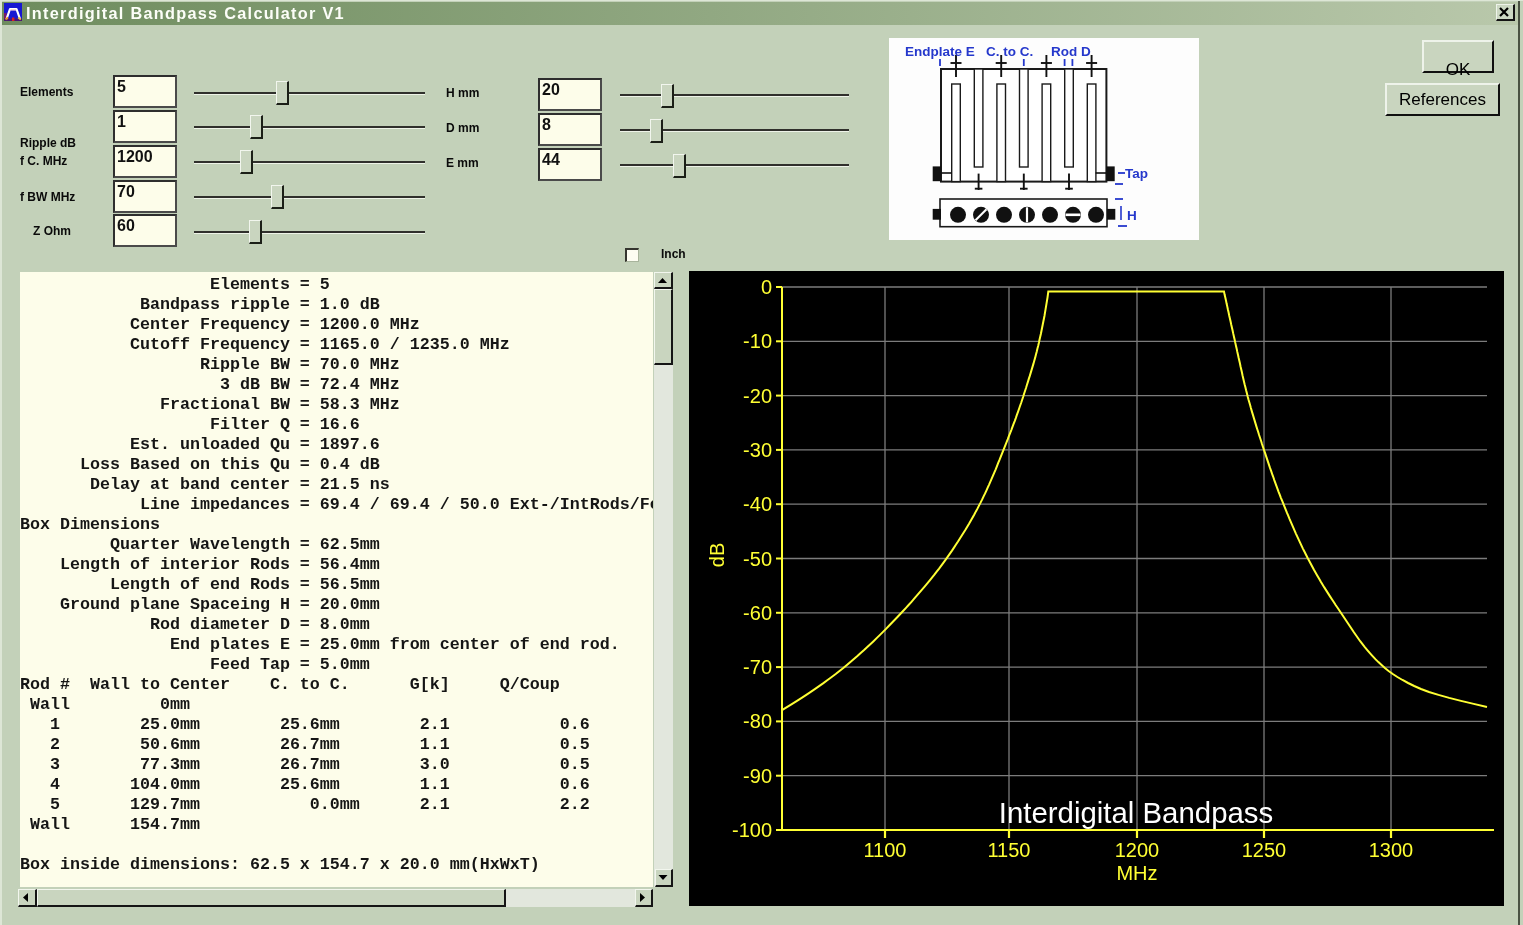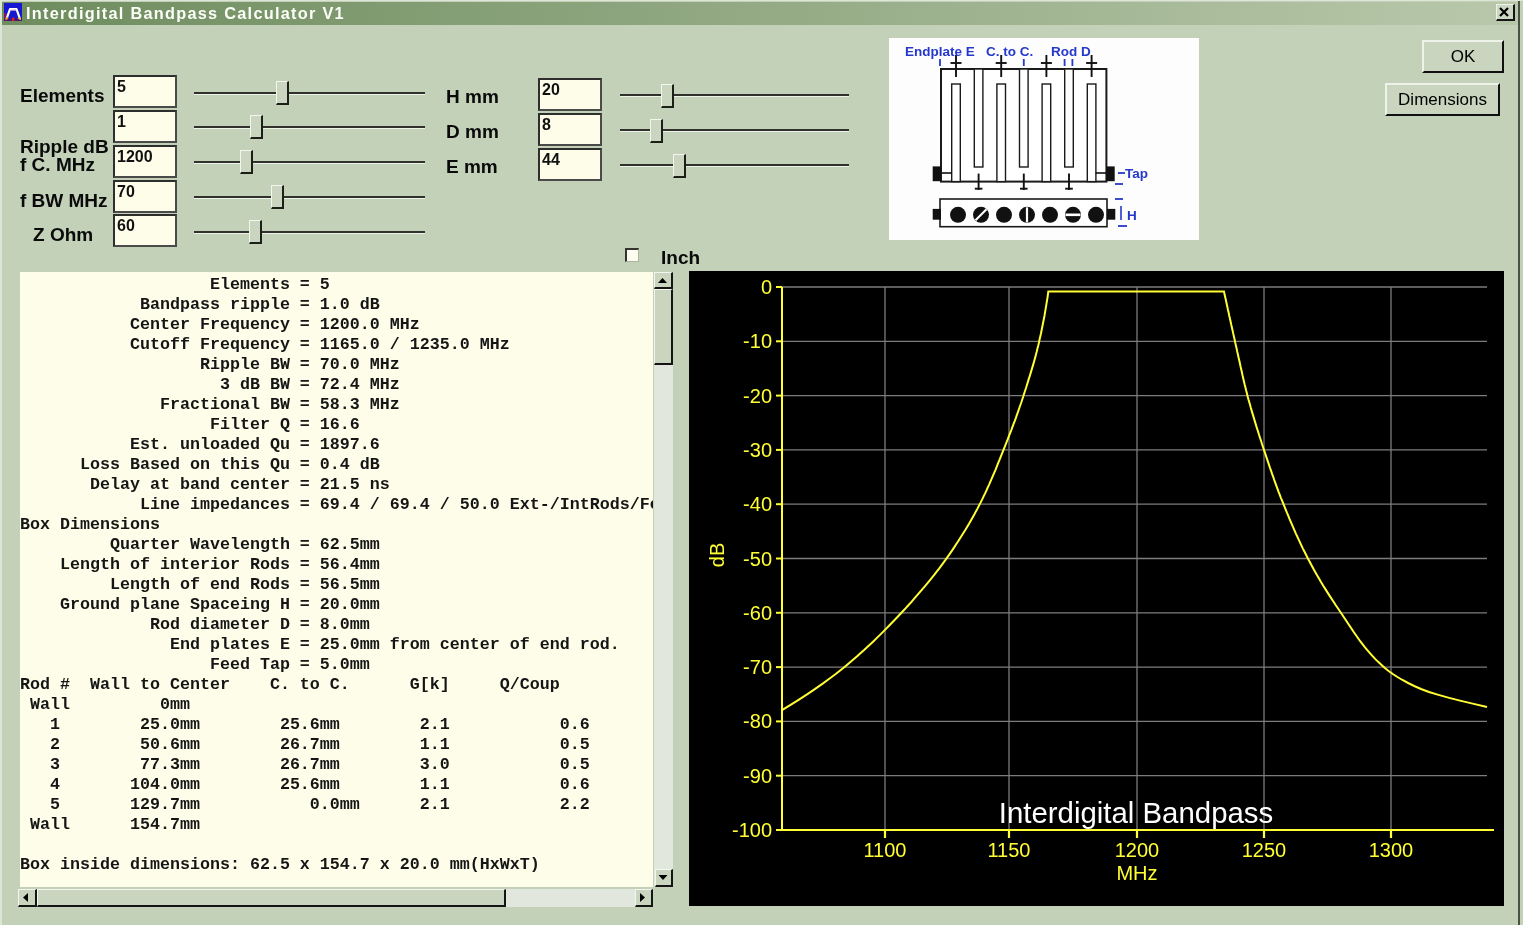--- a/index.html
+++ b/index.html
@@ -4,21 +4,21 @@
 html,body{margin:0;padding:0;}
 body{width:1523px;height:925px;position:relative;overflow:hidden;
  background:#c3d1b9;font-family:"Liberation Sans",sans-serif;}
 .abs{position:absolute;}
 #titlebar{left:2px;top:2px;width:1517px;height:23px;
  background:linear-gradient(to right,#6e8c5e,#b9c8ab);}
 #title{left:26px;top:4px;color:#fcfef8;font-size:16.3px;font-weight:bold;letter-spacing:1.28px;}
 #closebtn{left:1496px;top:4px;width:19px;height:17px;background:#ccd8c3;
  border-top:1px solid #eef3ea;border-left:1px solid #eef3ea;
  border-right:2px solid #141414;border-bottom:2px solid #141414;box-sizing:border-box;}
-.lbl{font-size:19px;font-weight:bold;color:#0a0a0a;white-space:nowrap;}
+.lbl{font-size:12px;font-weight:bold;color:#0a0a0a;white-space:nowrap;}
 .tbox{width:64px;height:33px;box-sizing:border-box;background:#fdfdea;
  border:2px solid;border-color:#2e2e2e #4a4a4a #4a4a4a #2e2e2e;
  font-size:16px;color:#111;padding:1px 0 0 2px;font-weight:bold;}
 .track{height:2px;background:#30302c;border-bottom:1px solid #eef3e8;}
 .thumb{width:13px;height:24px;background:#c9d5bf;box-sizing:border-box;
  border-top:1px solid #f2f6ee;border-left:1px solid #f2f6ee;
  border-right:2px solid #1b1f17;border-bottom:2px solid #1b1f17;}
 .btn{box-sizing:border-box;background:#c9d5bf;text-align:center;
  border-top:2px solid #eef3ea;border-left:2px solid #eef3ea;
  border-right:2px solid #101010;border-bottom:2px solid #101010;
@@ -85,22 +85,22 @@
 <div class="abs track" style="left:620px;top:94px;width:229px"></div>
 <div class="abs track" style="left:620px;top:129px;width:229px"></div>
 <div class="abs track" style="left:620px;top:164px;width:229px"></div>
 <div class="abs thumb" style="left:661px;top:84px"></div>
 <div class="abs thumb" style="left:650px;top:119px"></div>
 <div class="abs thumb" style="left:673px;top:154px"></div>
 
 <div class="abs cb"></div>
 <div class="abs lbl" style="left:661px;top:247px">Inch</div>
 
-<div class="abs btn" style="left:1422px;top:40px;width:82px;height:33px;padding-top:5px">OK</div>
-<div class="abs btn" style="left:1385px;top:83px;width:115px;height:33px;padding-top:5px">Dimensions</div>
+<div class="abs btn" style="left:1422px;top:40px;width:72px;height:33px;padding-top:18px">OK</div>
+<div class="abs btn" style="left:1385px;top:83px;width:115px;height:33px;padding-top:5px">References</div>
 
 <div class="abs" style="left:889px;top:38px;width:310px;height:202px;background:#fdfdfd"></div>
 <svg class="abs" id="diag" style="left:889px;top:38px" width="310" height="202">
     <rect x="52" y="31" width="165.4" height="112.6" fill="#fff" stroke="#1a1a1a" stroke-width="2"></rect>
 <rect x="62.7" y="46" width="8.6" height="97.6" fill="#fff" stroke="#1a1a1a" stroke-width="1.4"></rect>
 <rect x="85.3" y="31" width="8.6" height="98" fill="#fff" stroke="#1a1a1a" stroke-width="1.4"></rect>
 <rect x="107.9" y="46" width="8.6" height="97.6" fill="#fff" stroke="#1a1a1a" stroke-width="1.4"></rect>
 <rect x="130.5" y="31" width="8.6" height="98" fill="#fff" stroke="#1a1a1a" stroke-width="1.4"></rect>
 <rect x="153.1" y="46" width="8.6" height="97.6" fill="#fff" stroke="#1a1a1a" stroke-width="1.4"></rect>
 <rect x="175.7" y="31" width="8.6" height="98" fill="#fff" stroke="#1a1a1a" stroke-width="1.4"></rect>

